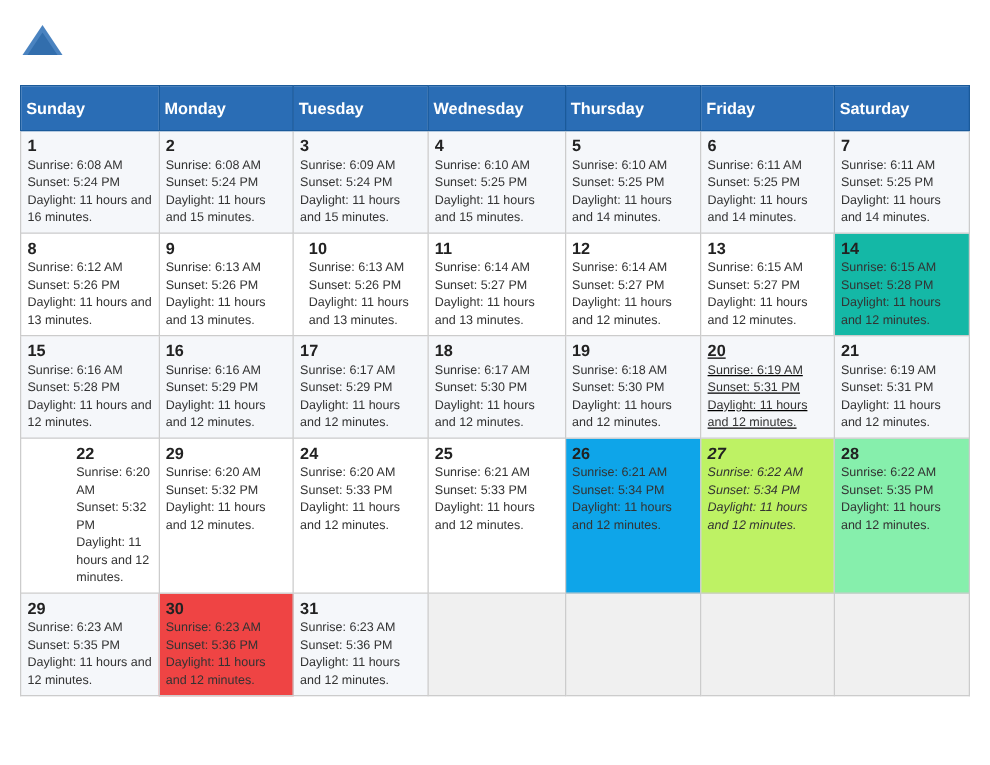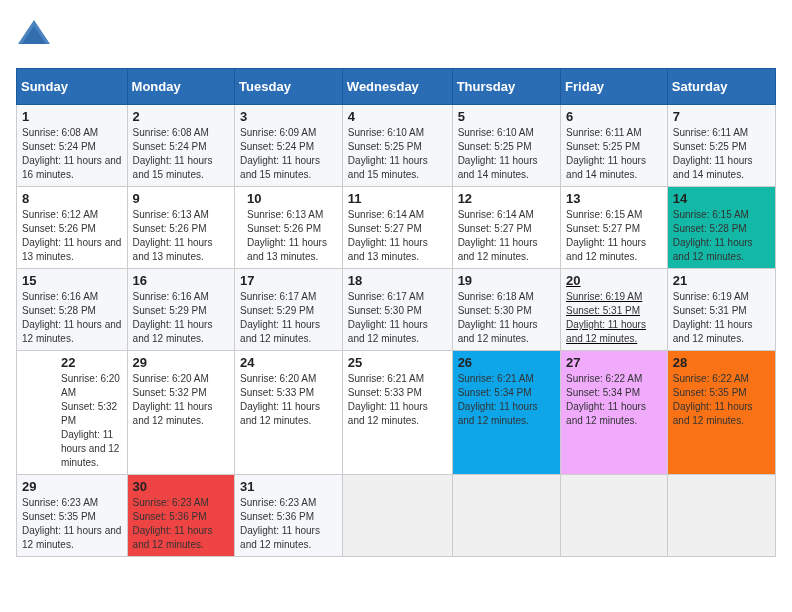--- a/index.html
+++ b/index.html
@@ -159,22 +159,22 @@
         <td style="background: rgb(245, 247, 250);"><span class="day-number">19</span><span class="day-info">Sunrise: 6:18 AM<br>Sunset: 5:30 PM<br>Daylight: 11 hours and 12 minutes.</span></td>
         <td style="background: rgb(245, 247, 250); text-decoration: underline;"><span class="day-number">20</span><span class="day-info">Sunrise: 6:19 AM<br>Sunset: 5:31 PM<br>Daylight: 11 hours and 12 minutes.</span></td>
         <td style="background: rgb(245, 247, 250);"><span class="day-number">21</span><span class="day-info">Sunrise: 6:19 AM<br>Sunset: 5:31 PM<br>Daylight: 11 hours and 12 minutes.</span></td>
       </tr>
       <tr>
         <td style="background: rgb(255, 255, 255); padding-left: 44px;"><span class="day-number">22</span><span class="day-info">Sunrise: 6:20 AM<br>Sunset: 5:32 PM<br>Daylight: 11 hours and 12 minutes.</span></td>
         <td style="background: rgb(255, 255, 255);"><span class="day-number">29</span><span class="day-info">Sunrise: 6:20 AM<br>Sunset: 5:32 PM<br>Daylight: 11 hours and 12 minutes.</span></td>
         <td style="background: rgb(255, 255, 255);"><span class="day-number">24</span><span class="day-info">Sunrise: 6:20 AM<br>Sunset: 5:33 PM<br>Daylight: 11 hours and 12 minutes.</span></td>
         <td style="background: rgb(255, 255, 255);"><span class="day-number">25</span><span class="day-info">Sunrise: 6:21 AM<br>Sunset: 5:33 PM<br>Daylight: 11 hours and 12 minutes.</span></td>
         <td style="background: #0ea5e9;"><span class="day-number">26</span><span class="day-info">Sunrise: 6:21 AM<br>Sunset: 5:34 PM<br>Daylight: 11 hours and 12 minutes.</span></td>
-        <td style="background: #f0abfc;"><span class="day-number">27</span><span class="day-info">Sunrise: 6:22 AM<br>Sunset: 5:34 PM<br>Daylight: 11 hours and 12 minutes.</span></td>
-        <td style="background: #f97316;"><span class="day-number">28</span><span class="day-info">Sunrise: 6:22 AM<br>Sunset: 5:35 PM<br>Daylight: 11 hours and 12 minutes.</span></td>
+        <td style="background: #bef264; font-style: italic;"><span class="day-number">27</span><span class="day-info">Sunrise: 6:22 AM<br>Sunset: 5:34 PM<br>Daylight: 11 hours and 12 minutes.</span></td>
+        <td style="background: #86efac;"><span class="day-number">28</span><span class="day-info">Sunrise: 6:22 AM<br>Sunset: 5:35 PM<br>Daylight: 11 hours and 12 minutes.</span></td>
       </tr>
       <tr>
         <td style="background: rgb(245, 247, 250); margin-left: 47px;"><span class="day-number">29</span><span class="day-info">Sunrise: 6:23 AM<br>Sunset: 5:35 PM<br>Daylight: 11 hours and 12 minutes.</span></td>
         <td style="background: #ef4444;"><span class="day-number">30</span><span class="day-info">Sunrise: 6:23 AM<br>Sunset: 5:36 PM<br>Daylight: 11 hours and 12 minutes.</span></td>
         <td style="background: rgb(245, 247, 250);"><span class="day-number">31</span><span class="day-info">Sunrise: 6:23 AM<br>Sunset: 5:36 PM<br>Daylight: 11 hours and 12 minutes.</span></td>
         <td class="empty-cell"></td>
         <td class="empty-cell"></td>
         <td class="empty-cell"></td>
         <td class="empty-cell"></td>
       </tr>

